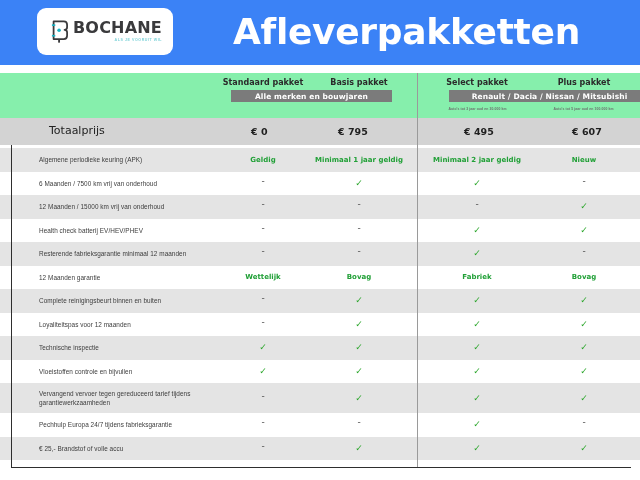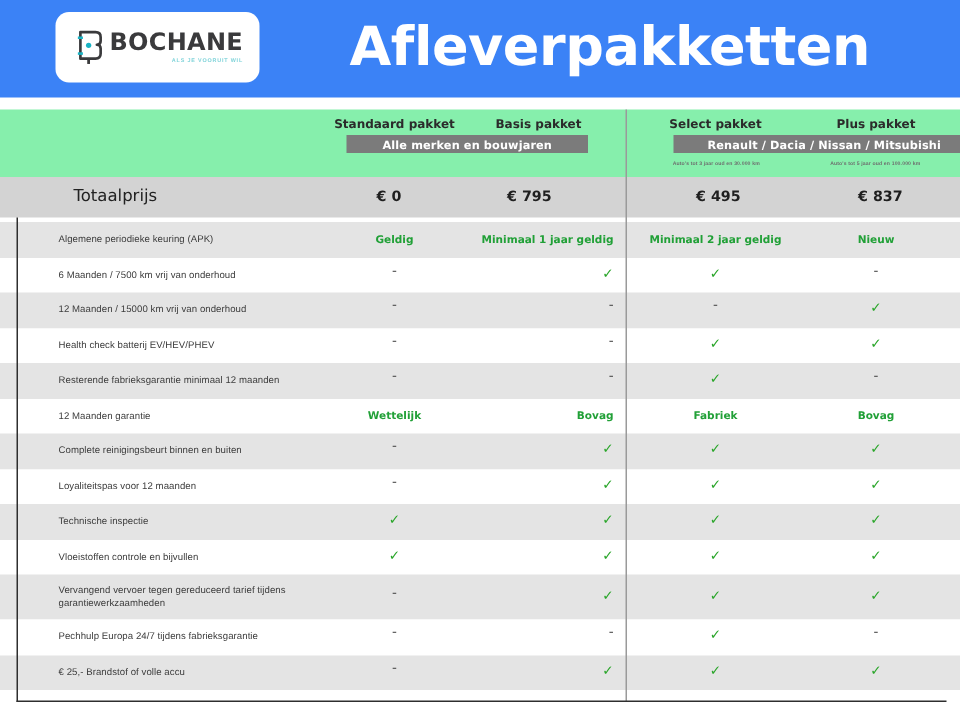--- a/index.html
+++ b/index.html
@@ -102,21 +102,21 @@
     position:absolute;left:39px;
     font-size:6.4px;color:#3c3c3c;line-height:1.45;
     letter-spacing:.05px;
     width:200px;
   }
   .cell{
     position:absolute;top:0;height:100%;
     display:flex;align-items:center;justify-content:center;
   }
   .c1{left:213px;width:100px;}
-  .c2{left:309px;width:100px;justify-content:flex-end;}
+  .c2{left:309px;width:100px;}
   .c3{left:427px;width:100px;}
   .c4{left:534px;width:100px;}
   .txt{
     font-size:7px;font-weight:700;color:#21a037;
     font-family:"DejaVu Sans",sans-serif;white-space:nowrap;
   }
   .chk{
     font-size:9px;color:#2ba62b;line-height:1;font-weight:400;
     font-family:"DejaVu Sans",sans-serif;
   }
@@ -176,21 +176,21 @@
 
     <div class="sub-note sn1">Auto's tot 3 jaar oud en 30.000 km</div>
     <div class="sub-note sn2">Auto's tot 5 jaar oud en 100.000 km</div>
   </div>
 
   <div class="total">
     <div class="total-label">Totaalprijs</div>
     <div class="total-val tv1">€ 0</div>
     <div class="total-val tv2">€ 795</div>
     <div class="total-val tv3">€ 495</div>
-    <div class="total-val tv4">€ 837</div>
+    <div class="total-val tv4">€ 607</div>
   </div>
 
   <div class="tbl" id="feature-table">
       <div class="row odd" style="height: 23.5px;">
         <div class="r-label">Algemene periodieke keuring (APK)</div>
         <div class="cell c1">
           <span class="txt">Geldig</span>
         </div>
         <div class="cell c2">
           <span class="txt">Minimaal 1 jaar geldig</span>

